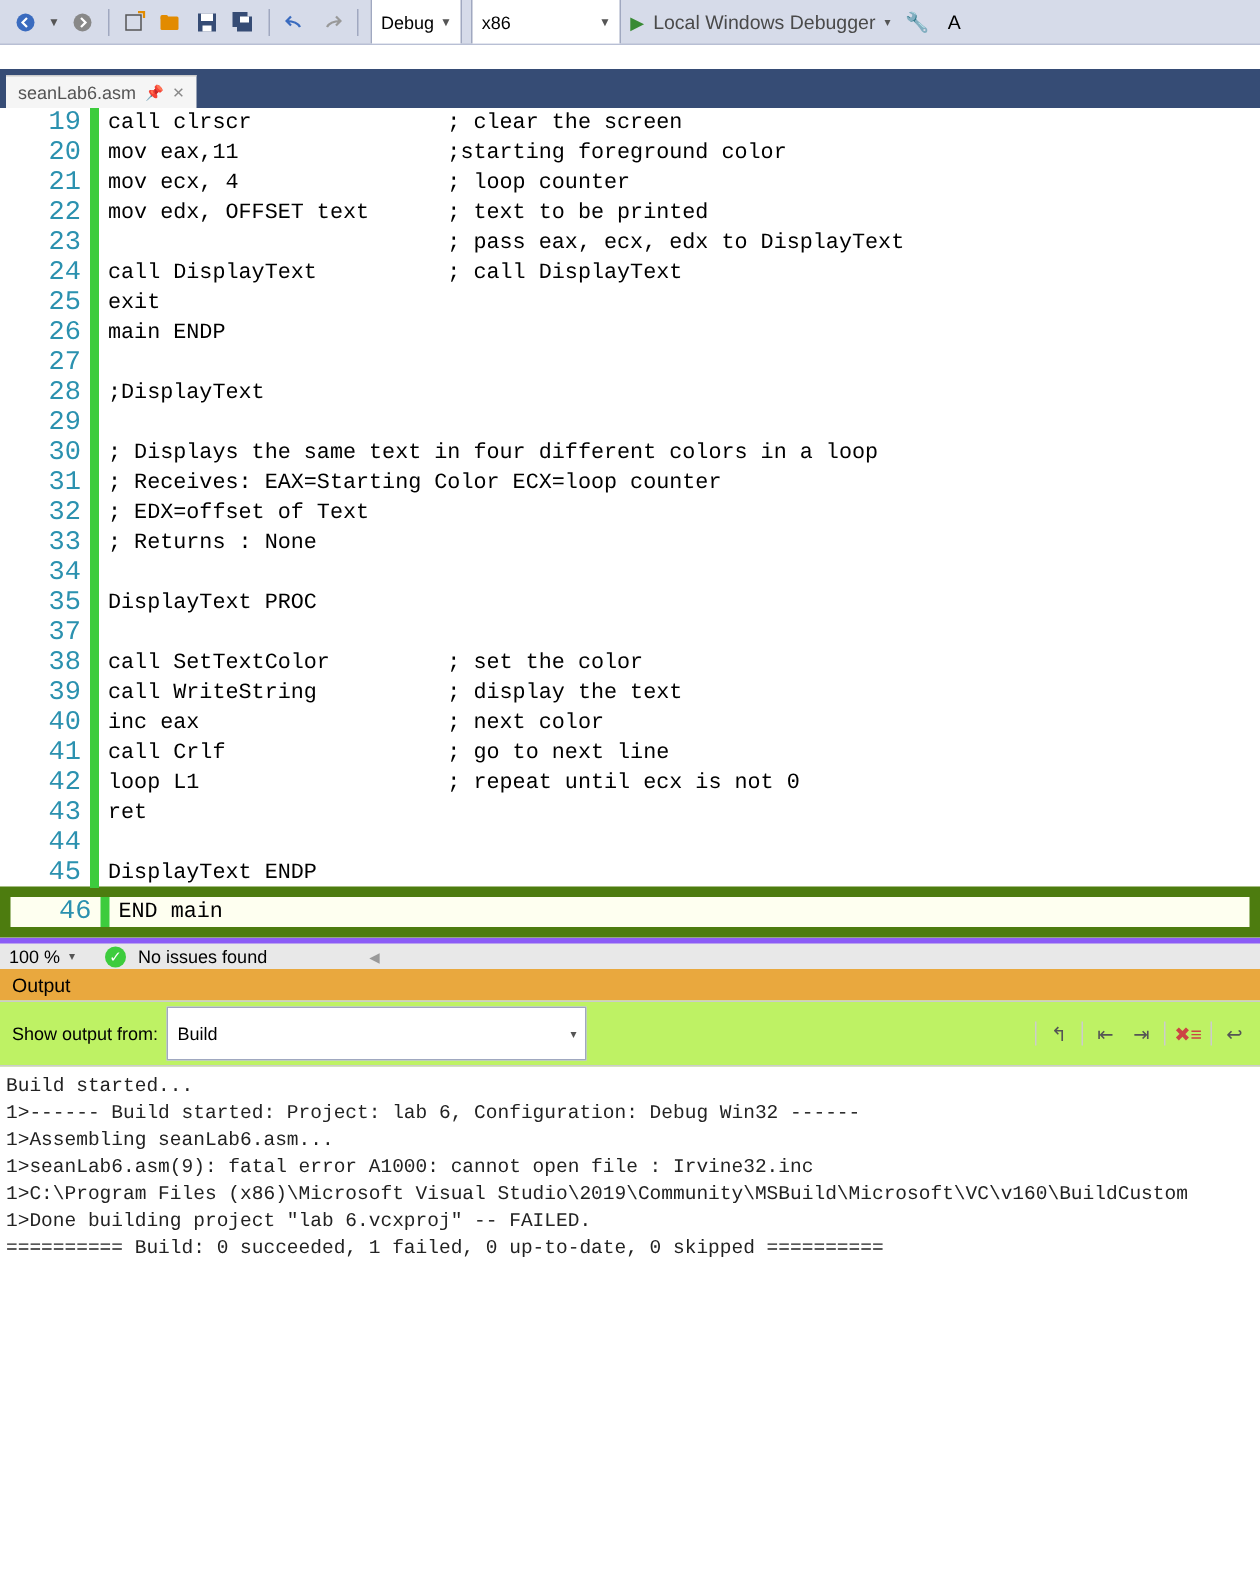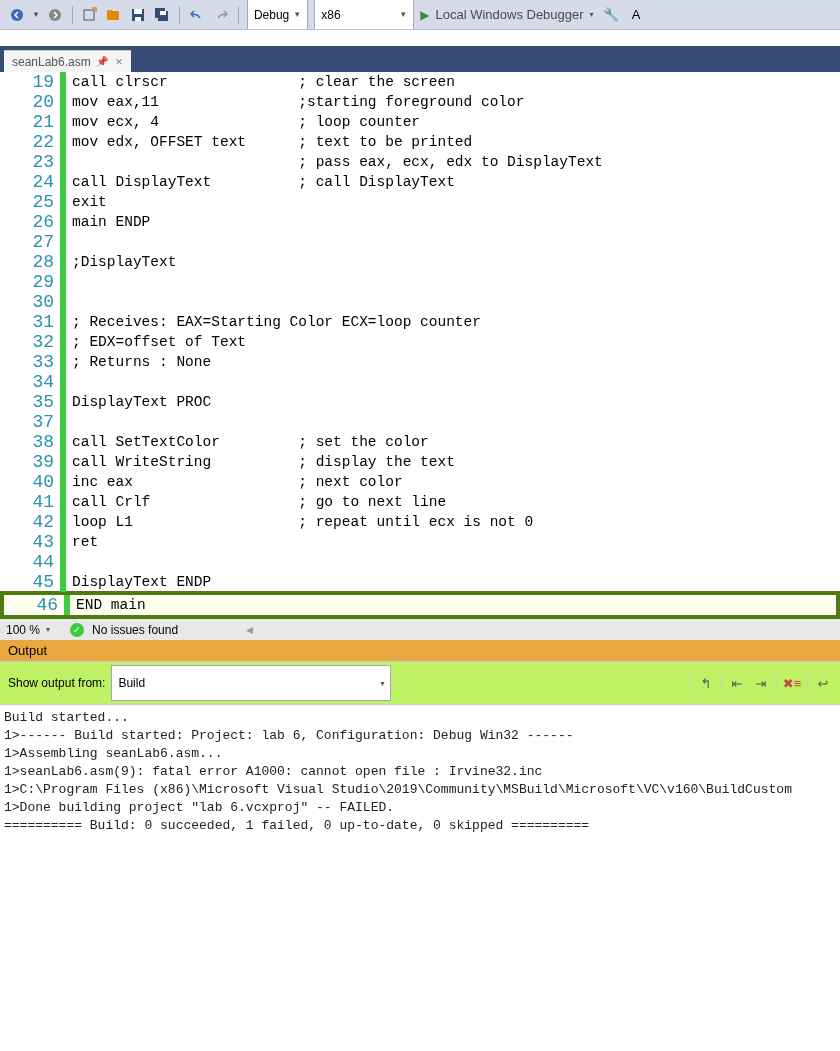--- a/index.html
+++ b/index.html
@@ -13,22 +13,22 @@
 .debugger-text { font-size:13px; color:#4a4a4a; }
 .tabbar { background:#364c75; display:flex; align-items:flex-end; height:26px; padding-left:4px;margin-top:16px; }
 .tab { background:#f5f5f5; padding:3px 8px; font-size:12px; color:#555; display:flex; align-items:center; gap:6px; border-top:1px solid #ccc; }
 .tab-pin { color:#888; font-size:10px; }
 .tab-close { color:#888; font-size:13px; cursor:pointer; }
 .editor { background:#fff; font-family:Consolas,'Courier New',monospace; font-size:14.5px; line-height:20px; position:relative; }
 .line { display:flex; }
 .gutter { width:60px; text-align:right; padding-right:6px; color:#2b91af; font-size:18px; }
 .tracker { width:6px; background:#3dcc3d; }
 .code { padding-left:6px; white-space:pre; }
-.current-line { background:#fefff0; border:4px solid #4d7c0f; margin:-1px 0; }
-.footer-bar { background:#e8e8e8; border-top:1px solid #8b5cf6; height:22px; display:flex; align-items:center; padding:0 6px; gap:8px; font-size:12px; }
+.current-line { background:#fefff0; border:7px solid #4d7c0f; margin:-1px 0; }
+.footer-bar { background:#e8e8e8; border-top:5px solid #8b5cf6; height:22px; display:flex; align-items:center; padding:0 6px; gap:8px; font-size:12px; }
 .zoom-combo { display:flex; align-items:center; gap:2px; }
 .check-icon { width:14px; height:14px; background:#3dcc3d; border-radius:50%; display:inline-flex; align-items:center; justify-content:center; color:#fff; font-size:10px; }
 .panel-title { background:#e9a83e; color:#000000; padding:3px 8px; font-size:13px; }
 .output-toolbar { background:#bef264; padding:3px 8px; display:flex; align-items:center; gap:6px; font-size:12px; border-top:1px solid #ccc; border-bottom:1px solid #ccc; }
 .out-combo { background:#fff; border:1px solid #a0a8c0; padding:14px 6px; min-width:280px; display:flex; align-items:center; justify-content:space-between; height:36px; }
 .out-icons { display:flex; gap:6px; margin-left:auto; align-items:center; }
 .out-icon { width:18px; height:18px; display:flex; align-items:center; justify-content:center; font-size:13px; color:#555; }
 .out-sep { width:1px; height:16px; background:#ccc; }
 .output-content { font-family:Consolas,'Courier New',monospace; font-size:13px; padding:4px 4px; white-space:pre; line-height:18px; color:#222; }
 .caret { font-size:8px; color:#555; }
@@ -165,20 +165,21 @@
       <div class="code">;DisplayText</div>
     </div>
     <div class="line">
       <div class="gutter">29</div>
       <div class="tracker"></div>
       <div class="code"></div>
     </div>
     <div class="line">
       <div class="gutter">30</div>
       <div class="tracker"></div>
+      <div class="code">; Displays the same text in four different colors in a loop</div>
     </div>
     <div class="line">
       <div class="gutter">31</div>
       <div class="tracker"></div>
       <div class="code">; Receives: EAX=Starting Color ECX=loop counter</div>
     </div>
     <div class="line">
       <div class="gutter">32</div>
       <div class="tracker"></div>
       <div class="code">; EDX=offset of Text</div>

